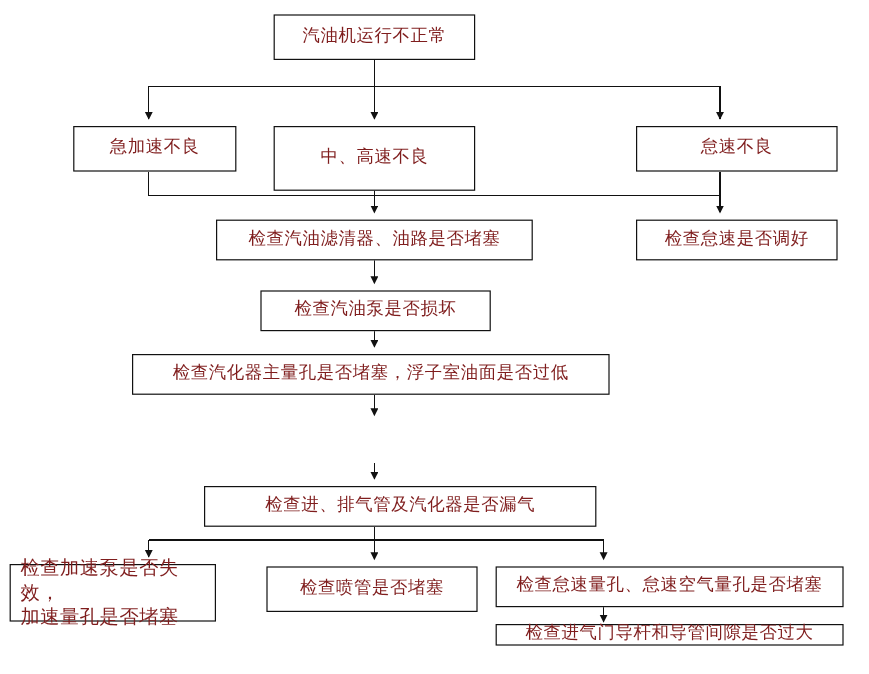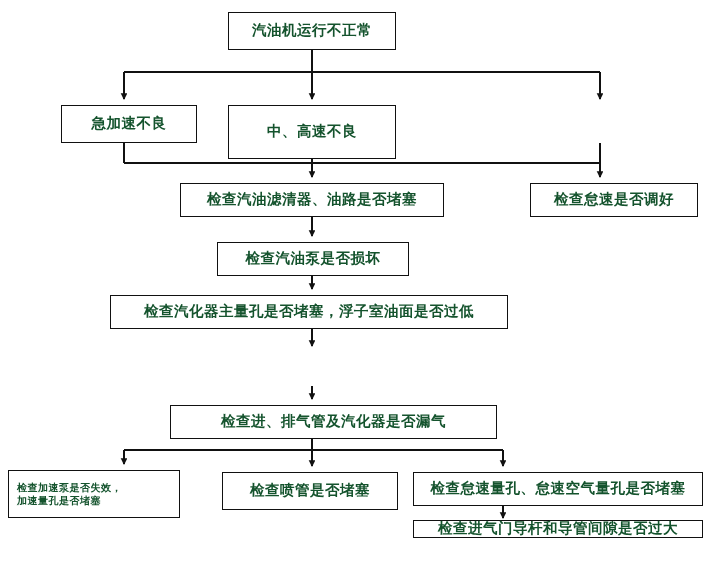--- a/index.html
+++ b/index.html
@@ -14,30 +14,30 @@
   svg.lines{position:absolute;left:0;top:0;width:724px;height:562px;pointer-events:none;}
   .node{
     position:absolute;
     box-sizing:border-box;
     border:1px solid #111;
     background:#fff;
     display:flex;
     align-items:center;
     justify-content:center;
     text-align:center;
-    color:#14532d;
-    font-weight:700;
+    color:#7f1d1d;
+    font-weight:400;
     font-size:14.5px;
     letter-spacing:0.5px;
     line-height:1.35;
     white-space:pre-line;
     padding:2px 6px;
   }
   .node.two-line{
-    font-size:10px;
+    font-size:16px;
     line-height:1.3;
     text-align:left;
     justify-content:flex-start;
     padding-left:8px;
   }
 </style>
 </head>
 <body>
 
 <div id="canvas">
@@ -75,20 +75,21 @@
       <path d="M503,506 L503,518" marker-end="url(#arrow)"></path>
     </g>
   </svg>
 
   <div class="node" style="left:228px;top:12px;width:168px;height:38px;">汽油机运行不正常</div>
 
   <div class="node" style="left:61px;top:105px;width:136px;height:38px;">急加速不良</div>
 
   <div class="node" style="left:228px;top:105px;width:168px;height:54px;">中、高速不良</div>
 
+  <div class="node" style="left:530px;top:105px;width:168px;height:38px;">怠速不良</div>
 
   <div class="node" style="left:180px;top:183px;width:264px;height:34px;">检查汽油滤清器、油路是否堵塞</div>
 
   <div class="node" style="left:530px;top:183px;width:168px;height:34px;">检查怠速是否调好</div>
 
   <div class="node" style="left:217px;top:242px;width:192px;height:34px;">检查汽油泵是否损坏</div>
 
   <div class="node" style="left:110px;top:295px;width:398px;height:34px;">检查汽化器主量孔是否堵塞，浮子室油面是否过低</div>
 
 

